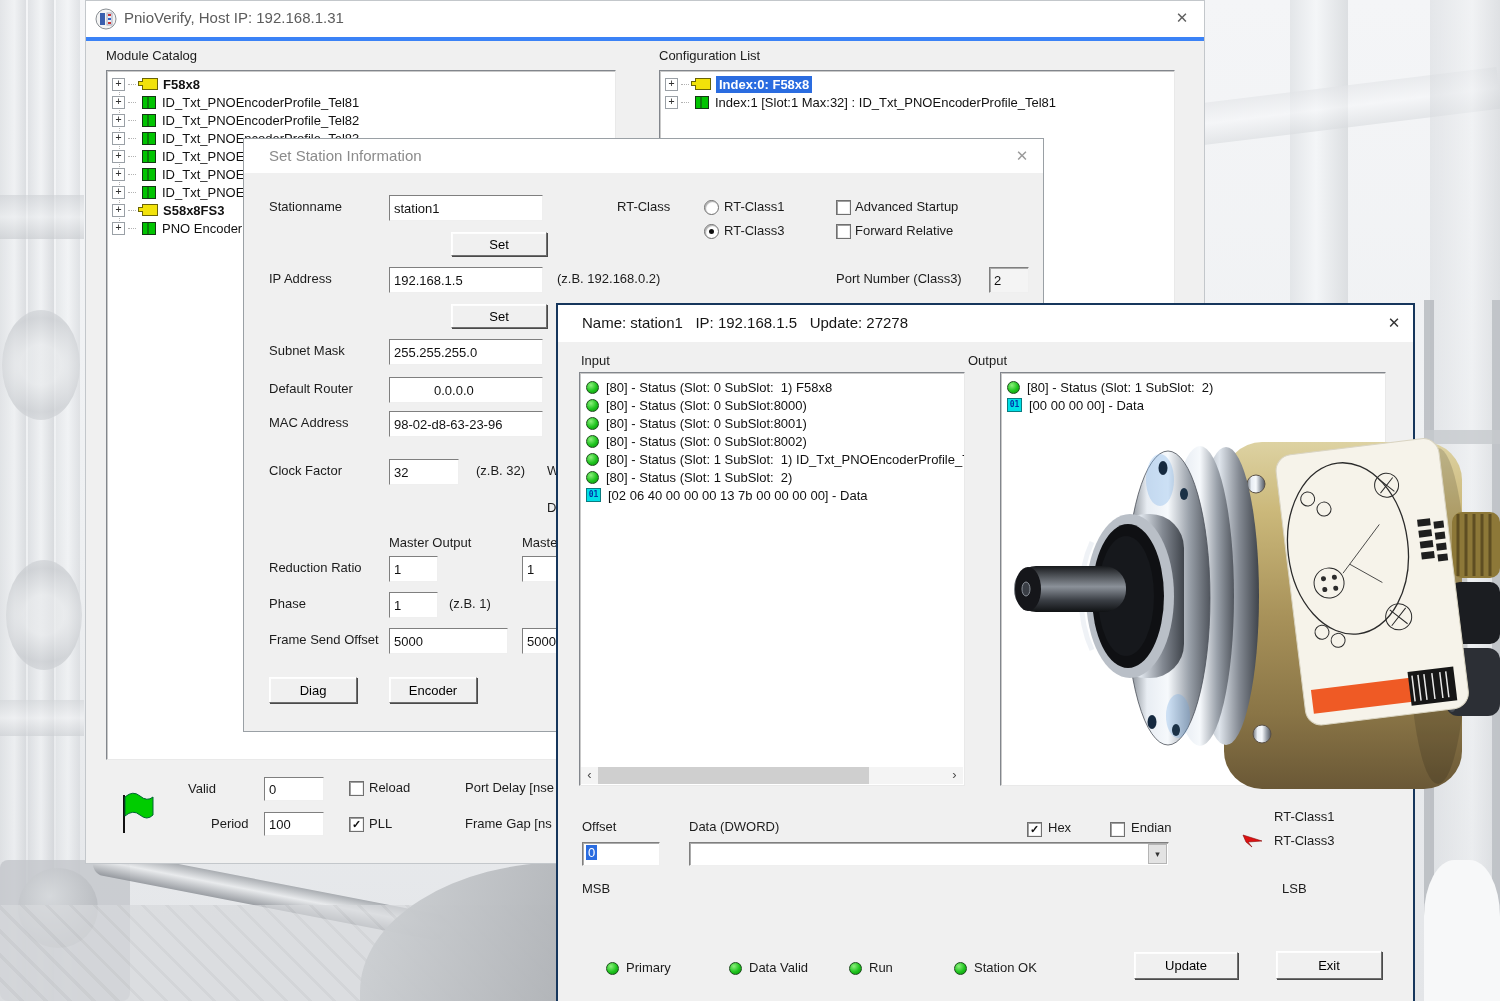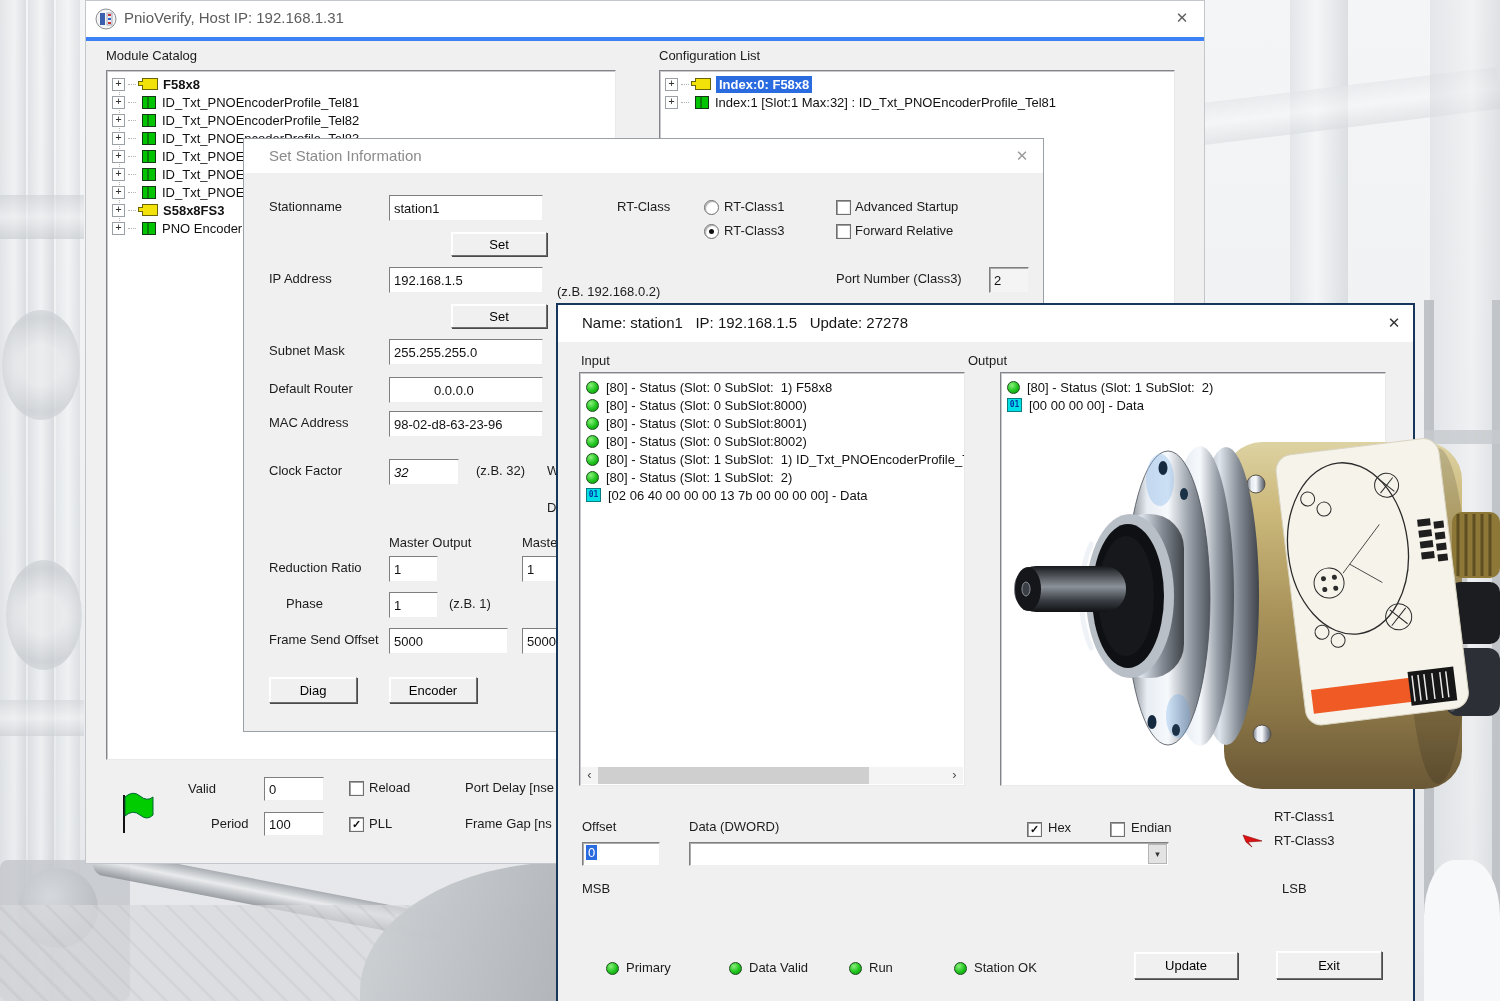--- a/index.html
+++ b/index.html
@@ -183,49 +183,49 @@
     <span class="rad sel" style="left:460px;top:85px;"></span>
     <span class="lbl" style="left:480px;top:84px;">RT-Class3</span>
 
     <span class="cb" style="left:592px;top:61px;"></span>
     <span class="lbl" style="left:611px;top:60px;">Advanced Startup</span>
     <span class="cb" style="left:592px;top:85px;"></span>
     <span class="lbl" style="left:611px;top:84px;">Forward Relative</span>
 
     <span class="lbl" style="left:25px;top:132px;">IP Address</span>
     <div class="sunken" style="left:145px;top:128px;width:152px;height:24px;"><input class="fld" style="width: 100%; height: 100%; border: none;" value="192.168.1.5"></div>
-    <span class="hint" style="left:313px;top:132px;margin-top:13px;">(z.B. 192.168.0.2)</span>
+    <span class="hint" style="left:313px;top:132px;">(z.B. 192.168.0.2)</span>
     <span class="lbl" style="left:592px;top:132px;">Port Number (Class3)</span>
     <div class="sunken" style="left:745px;top:128px;width:38px;height:24px;background:#f4f4f4;"><input class="fld" style="width: 100%; height: 100%; border: none; background: transparent;" value="2"></div>
 
     <button class="btn" style="left:207px;top:165px;width:96px;height:24px;">Set</button>
 
     <span class="lbl" style="left:25px;top:204px;">Subnet Mask</span>
     <div class="sunken" style="left:145px;top:200px;width:152px;height:24px;"><input class="fld" style="width: 100%; height: 100%; border: none;" value="255.255.255.0"></div>
 
     <span class="lbl" style="left:25px;top:242px;">Default Router</span>
     <div class="sunken" style="left:145px;top:238px;width:152px;height:24px;"><input class="fld" style="width: 100%; height: 100%; border: none; padding-left: 44px;" value="0.0.0.0"></div>
 
     <span class="lbl" style="left:25px;top:276px;">MAC Address</span>
     <div class="sunken" style="left:145px;top:272px;width:152px;height:24px;"><input class="fld" style="width: 100%; height: 100%; border: none;" value="98-02-d8-63-23-96"></div>
 
     <span class="lbl" style="left:25px;top:324px;">Clock Factor</span>
-    <div class="sunken" style="left:145px;top:320px;width:68px;height:24px;"><input class="fld" style="width: 100%; height: 100%; border: none; font-style: italic;" value="32"></div>
+    <div class="sunken" style="left:145px;top:320px;width:68px;height:24px;"><input class="fld" style="width: 100%; height: 100%; border: none;" value="32"></div>
     <span class="hint" style="left:232px;top:324px;">(z.B. 32)</span>
     <span class="lbl" style="left:303px;top:324px;">W</span>
     <span class="lbl" style="left:303px;top:361px;">D</span>
 
     <span class="lbl" style="left:145px;top:396px;">Master Output</span>
     <span class="lbl" style="left:278px;top:396px;">Maste</span>
 
     <span class="lbl" style="left:25px;top:421px;">Reduction Ratio</span>
     <div class="sunken" style="left:145px;top:417px;width:47px;height:24px;"><input class="fld" style="width: 100%; height: 100%; border: none;" value="1"></div>
     <div class="sunken" style="left:278px;top:417px;width:42px;height:24px;"><input class="fld" style="width: 100%; height: 100%; border: none;" value="1"></div>
 
-    <span class="lbl" style="left:42px;top:457px;">Phase</span>
+    <span class="lbl" style="left:25px;top:457px;">Phase</span>
     <div class="sunken" style="left:145px;top:453px;width:47px;height:24px;"><input class="fld" style="width: 100%; height: 100%; border: none;" value="1"></div>
     <span class="hint" style="left:205px;top:457px;">(z.B. 1)</span>
 
     <span class="lbl" style="left:25px;top:493px;">Frame Send Offset</span>
     <div class="sunken" style="left:145px;top:489px;width:117px;height:24px;"><input class="fld" style="width: 100%; height: 100%; border: none;" value="5000"></div>
     <div class="sunken" style="left:278px;top:489px;width:42px;height:24px;"><input class="fld" style="width: 100%; height: 100%; border: none;" value="5000"></div>
 
     <button class="btn" style="left:25px;top:538px;width:88px;height:26px;">Diag</button>
     <button class="btn" style="left:145px;top:538px;width:88px;height:26px;">Encoder</button>
   </div>

